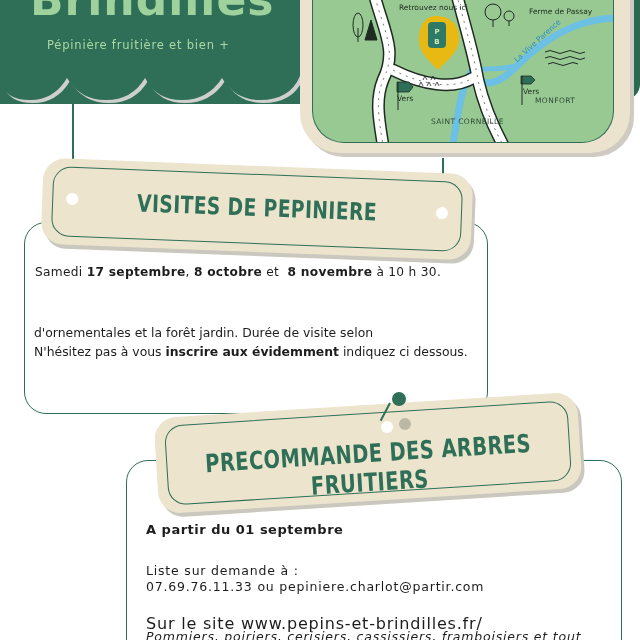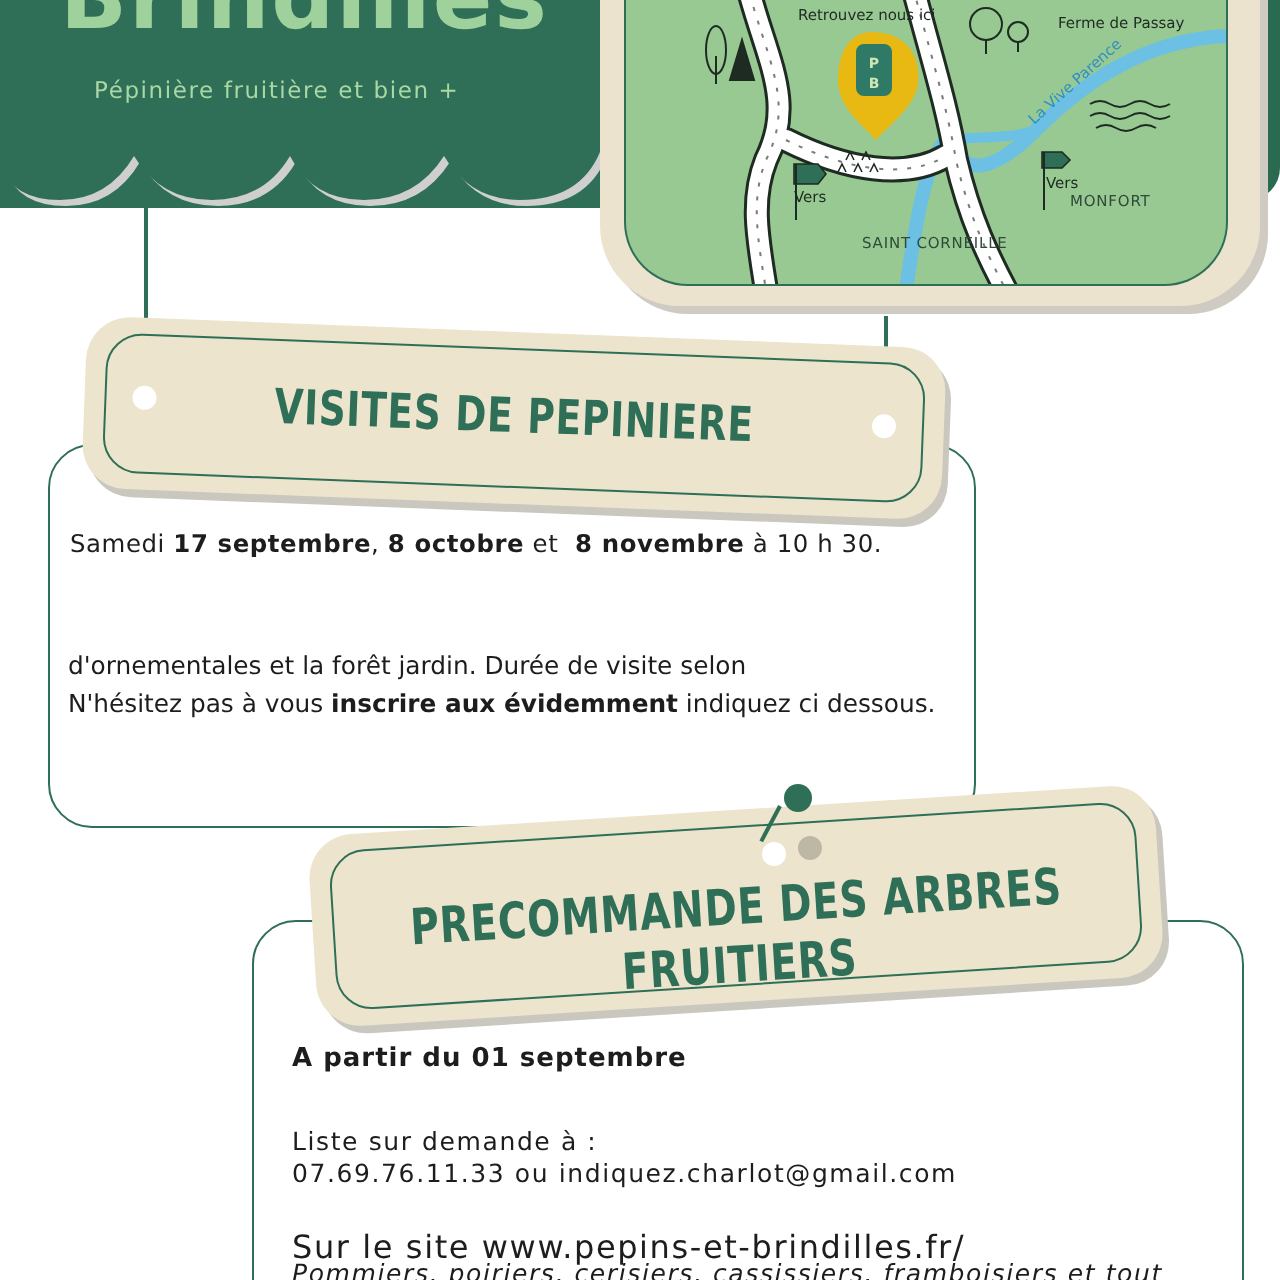--- a/index.html
+++ b/index.html
@@ -157,21 +157,21 @@
   <div class="tag-inner"></div>
   <div class="tag-hole" style="left:24px;top:34px;"></div>
   <div class="tag-hole" style="left:394px;top:34px;"></div>
   <div class="tag-title" style="top:28px;font-size:24px;">VISITES DE PEPINIERE</div>
 </div>
 
 <div class="box" style="left:126px;top:460px;width:496px;height:220px;"></div>
 <div class="body-text" style="left:146px;top:520px;font-weight:bold;font-size:13px;letter-spacing:0.5px;">A partir du 01 septembre</div>
 <div class="body-text mono-ish" style="left:146px;top:527px;font-size:12.5px;line-height:16px;white-space:nowrap;margin-top:36px;">
   <div>Liste sur demande à :</div>
-  <div>07.69.76.11.33 ou indiquez.charlot@gmail.com</div>
+  <div>07.69.76.11.33 ou pepiniere.charlot@partir.com</div>
 </div>
 <div class="body-text mono-ish" style="left:146px;top:598px;font-size:16px;white-space:nowrap;margin-top:16px;">
   <span>Sur le site </span><span>www.pepins-et-brindilles.fr/</span>
 </div>
 <div class="body-text mono-ish" style="left:146px;top:627px;font-size:12.5px;font-style:italic;white-space:nowrap;">Pommiers, poiriers, cerisiers, cassissiers, framboisiers et tout</div>
 
 <div class="tag" style="left:156px;top:405px;width:424px;height:96px;transform:rotate(-3.6deg);">
   <div class="tag-inner"></div>
   <div class="tag-title" style="top:34px;font-size:25px;">PRECOMMANDE DES ARBRES FRUITIERS</div>
 </div>

